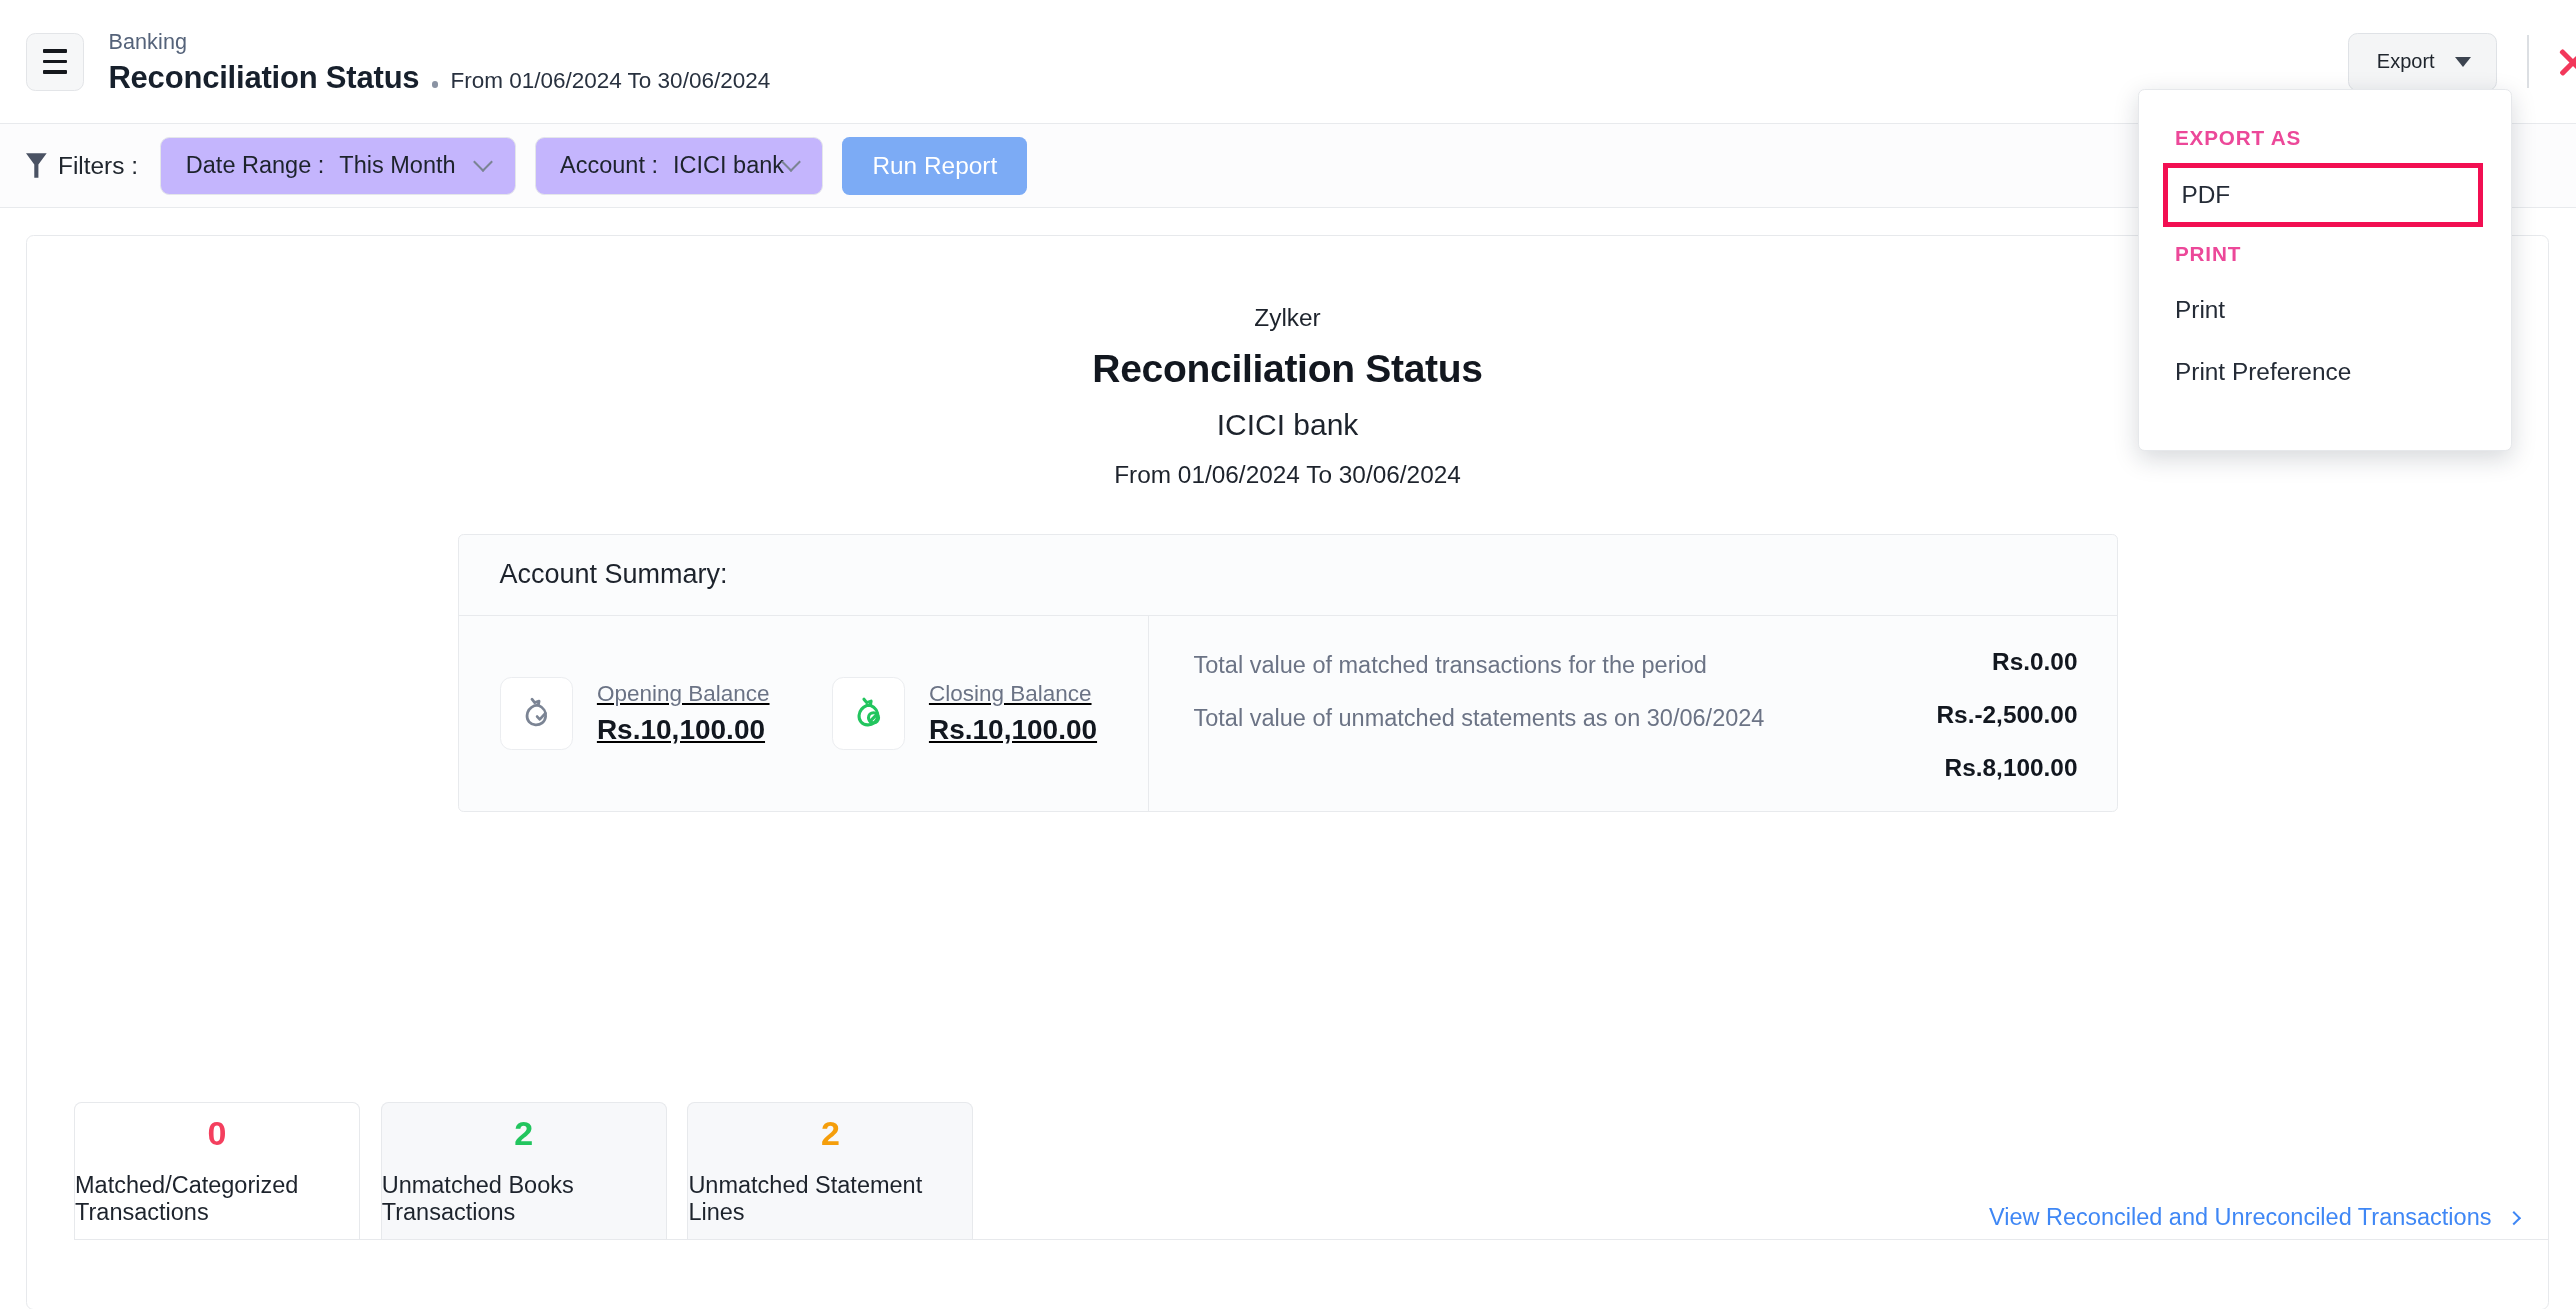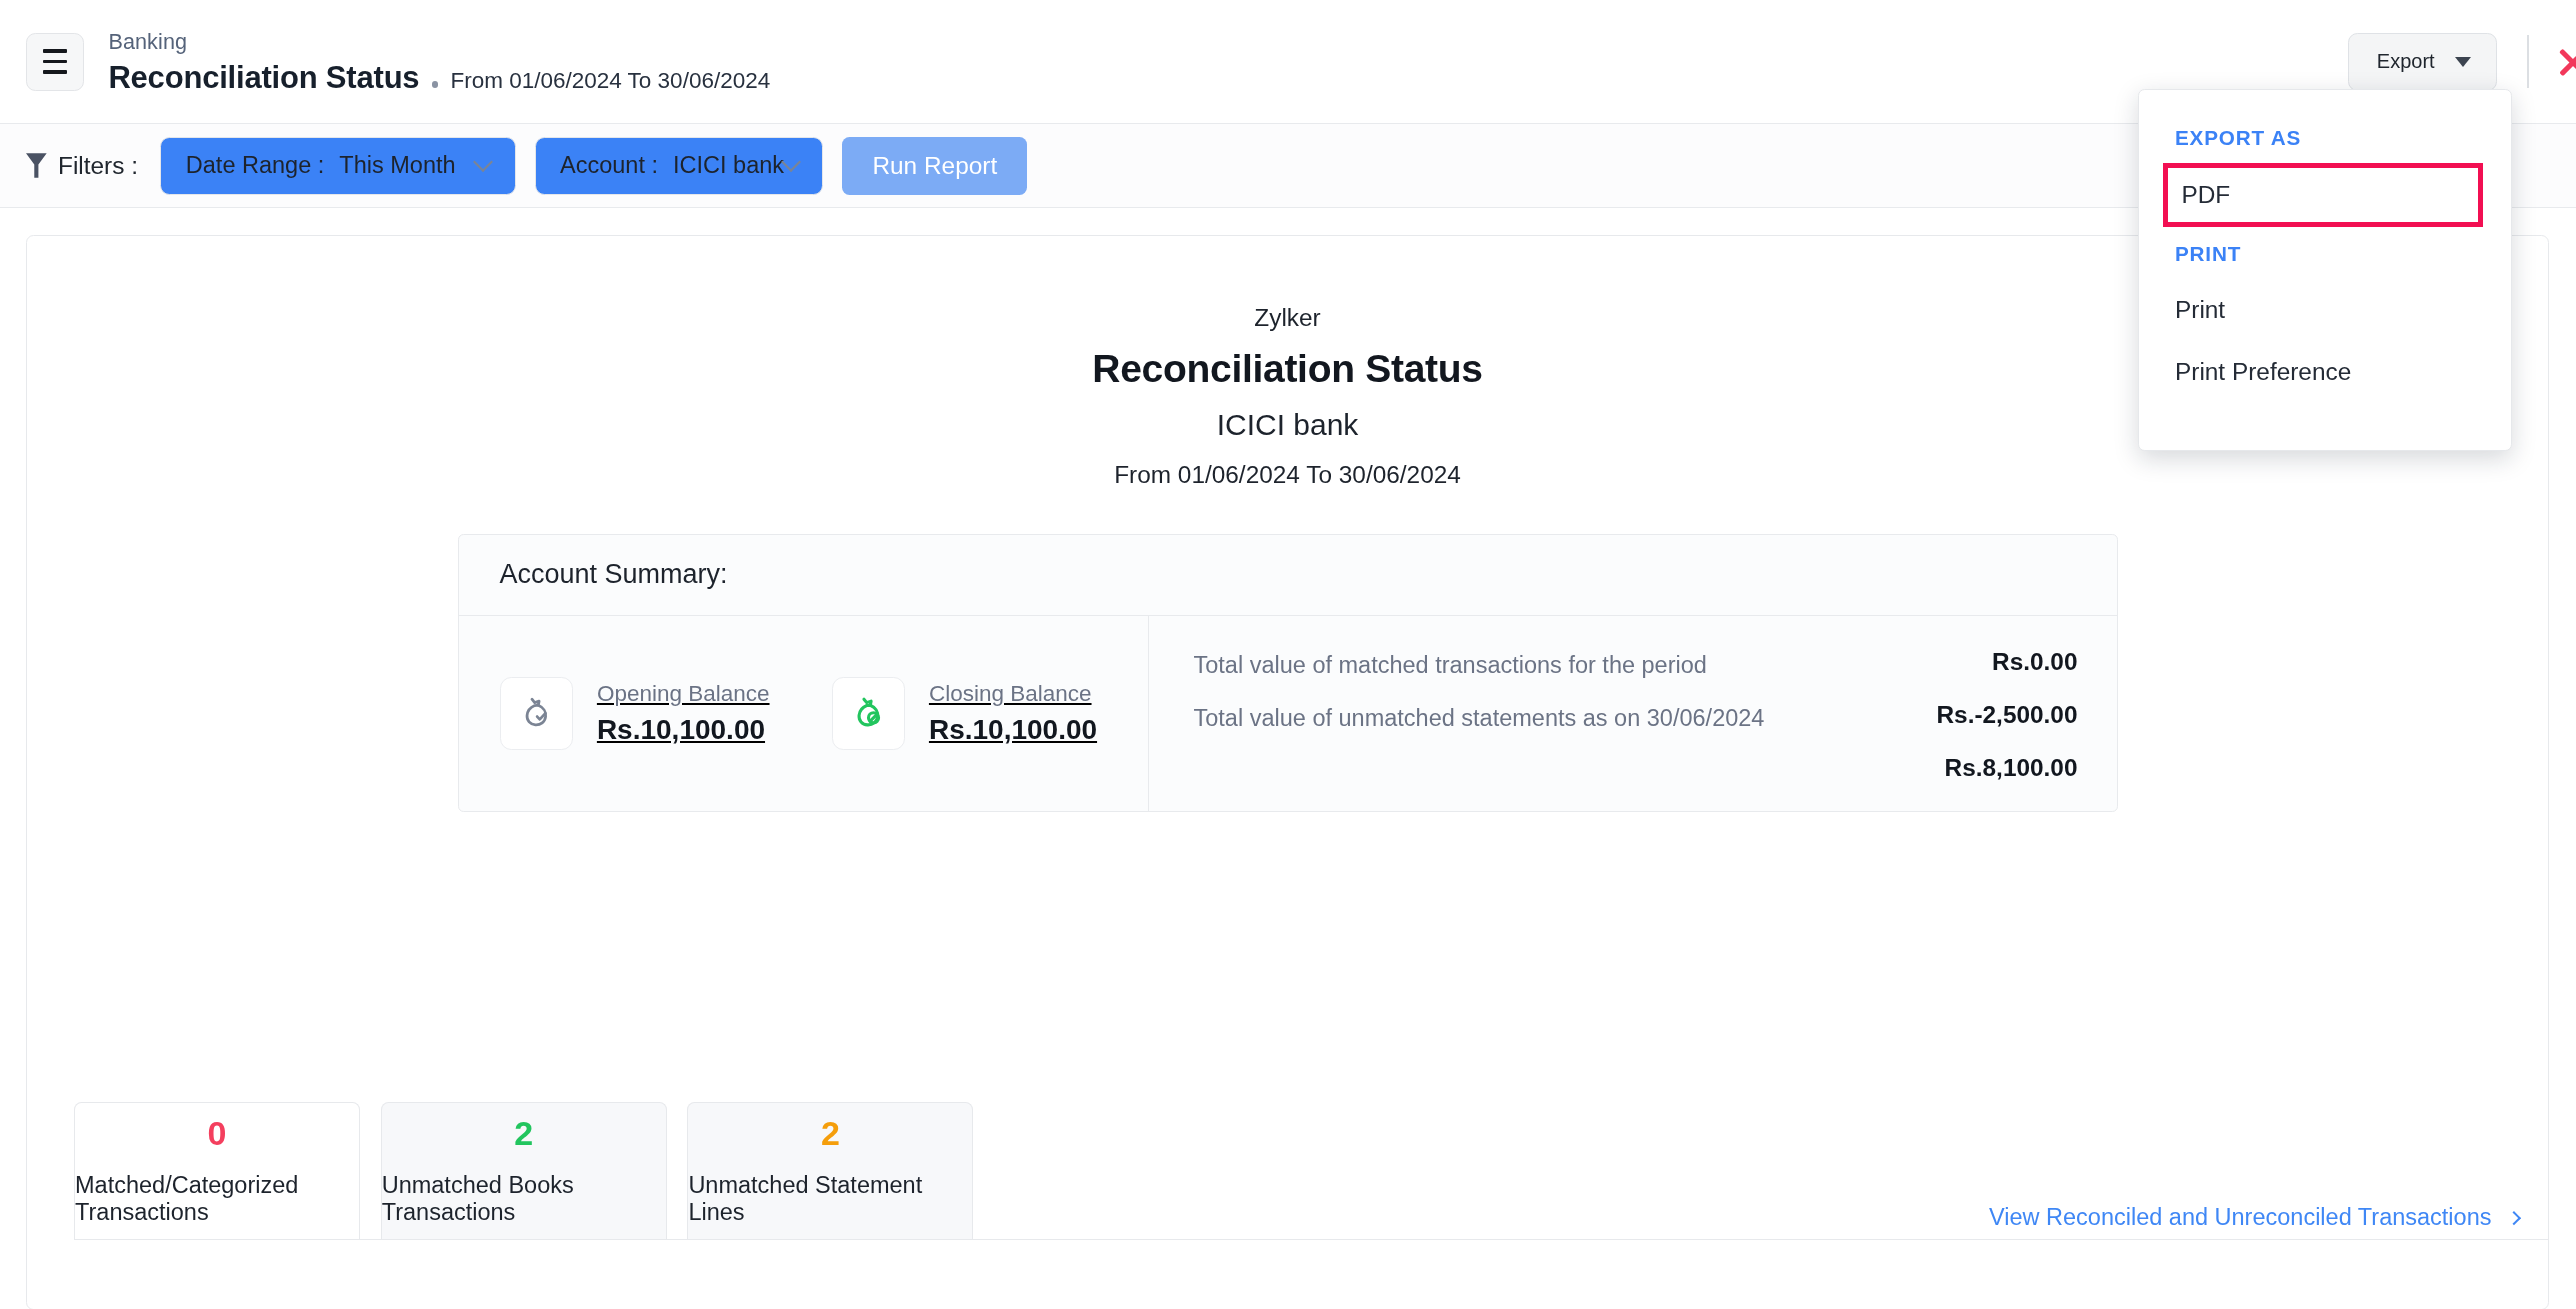--- a/index.html
+++ b/index.html
@@ -85,21 +85,21 @@
   }
   .funnel {
     width: 20.7px; height: 24.4px;
     clip-path: polygon(0 0, 100% 0, 60% 46%, 60% 100%, 40% 100%, 40% 46%);
     background: #4a5263;
   }
   .filter-chip {
     display: flex; align-items: center;
     height: 58px; padding: 0 24.4px;
     border: 0.9px solid #e4e6ea; border-radius: 9.4px;
-    background: #3b82f6; margin-right: 19px; cursor: pointer;
+    background: #c4b5fd; margin-right: 19px; cursor: pointer;
     font-size: 23.5px; color: #1d232c;
   }
   .chip-key { color: #1d232c; }
   .chip-val { color: #1d232c; margin-left: 15px; }
   .chev {
     width: 14px; height: 14px; border-right: 2.8px solid #7b8494; border-bottom: 2.8px solid #7b8494;
     transform: rotate(45deg); margin-left: 20.7px; margin-top: -7.5px; flex: 0 0 auto;
   }
   .chip-account { min-width: 242px; align-items: center; }
   .chip-account .chev { margin-left: auto; }
@@ -111,21 +111,21 @@
 
   
   .export-menu {
     position: absolute; left: 2138px; top: 89px;
     width: 374px; height: 362px;
     background: #ffffff; border: 0.9px solid #e6e8eb; border-radius: 6.6px;
     box-shadow: 0 7.5px 24.4px rgba(20,30,50,.17);
     z-index: 50; padding-top: 20.7px;
   }
   .menu-section {
-    font-size: 20.7px; font-weight: 700; color: #3b82f6;
+    font-size: 20.7px; font-weight: 700; color: #ec4899;
     letter-spacing: 0.8px; padding: 15px 36px 13px 36px;
   }
   .menu-item {
     font-size: 24.4px; color: #242b36;
     padding: 17px 36px; cursor: pointer;
   }
   .menu-item.highlighted {
     margin: 0 28px 0 24.4px; padding: 13px 13px;
     border: 5.6px solid #f20f52; background: #ffffff;
   }

